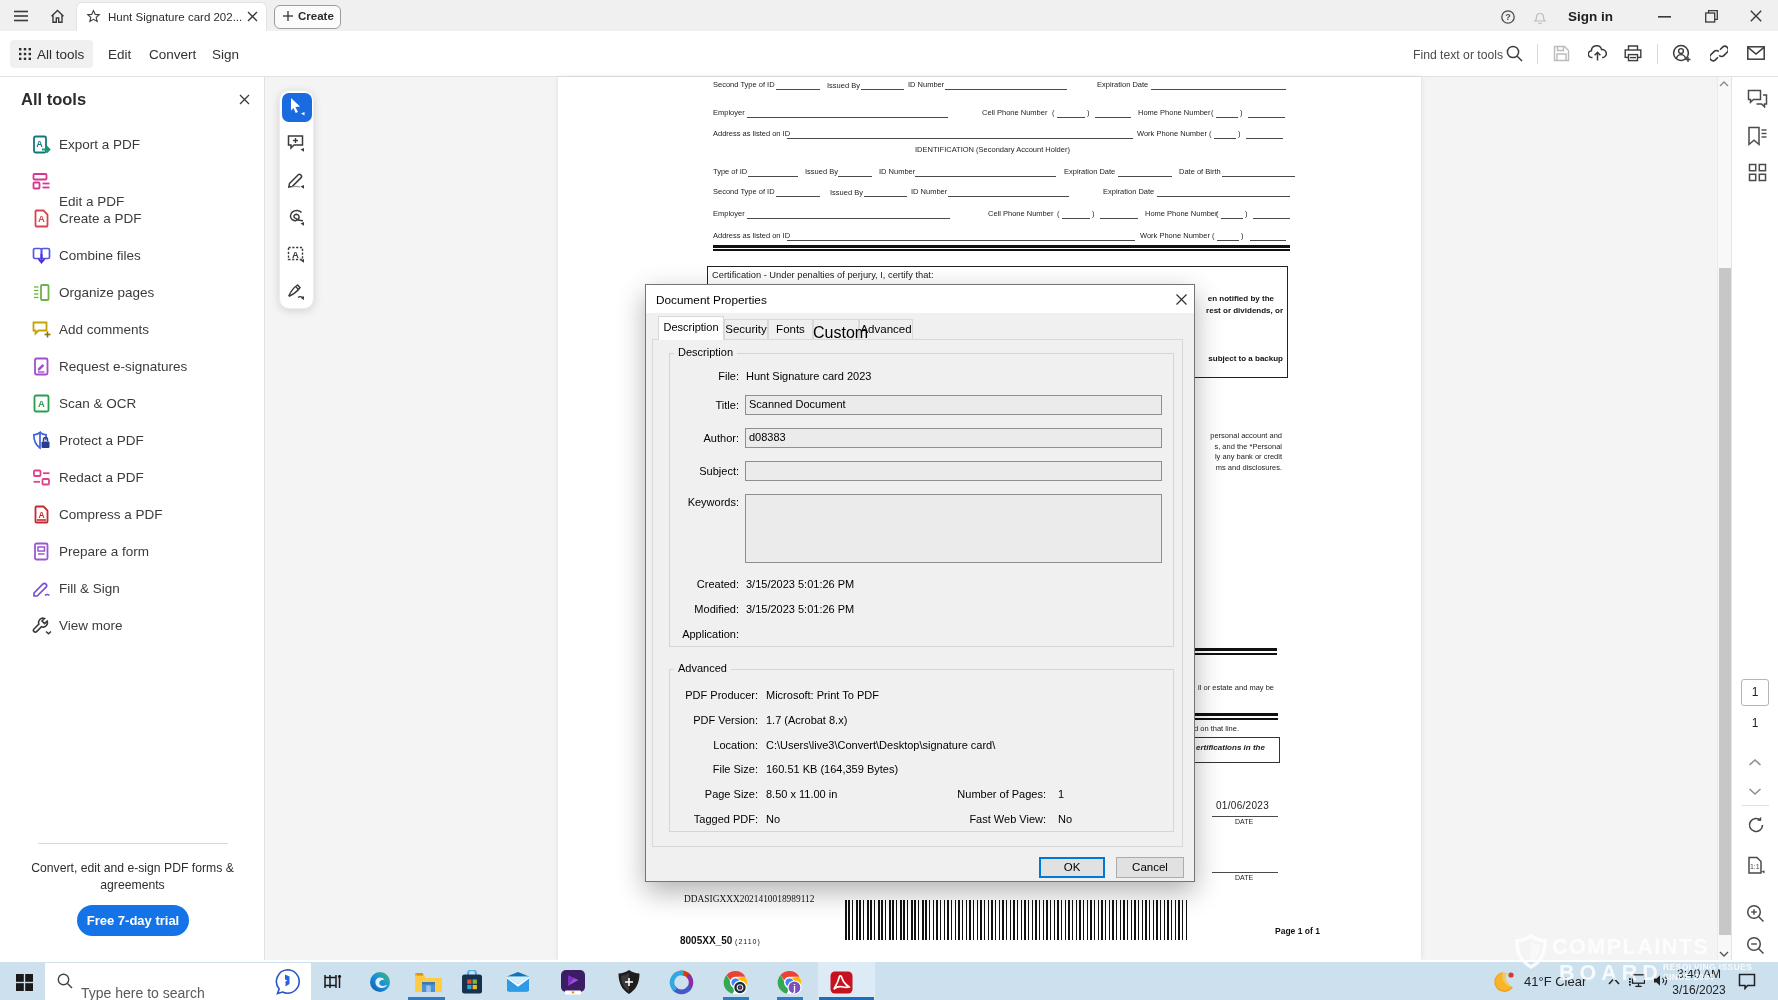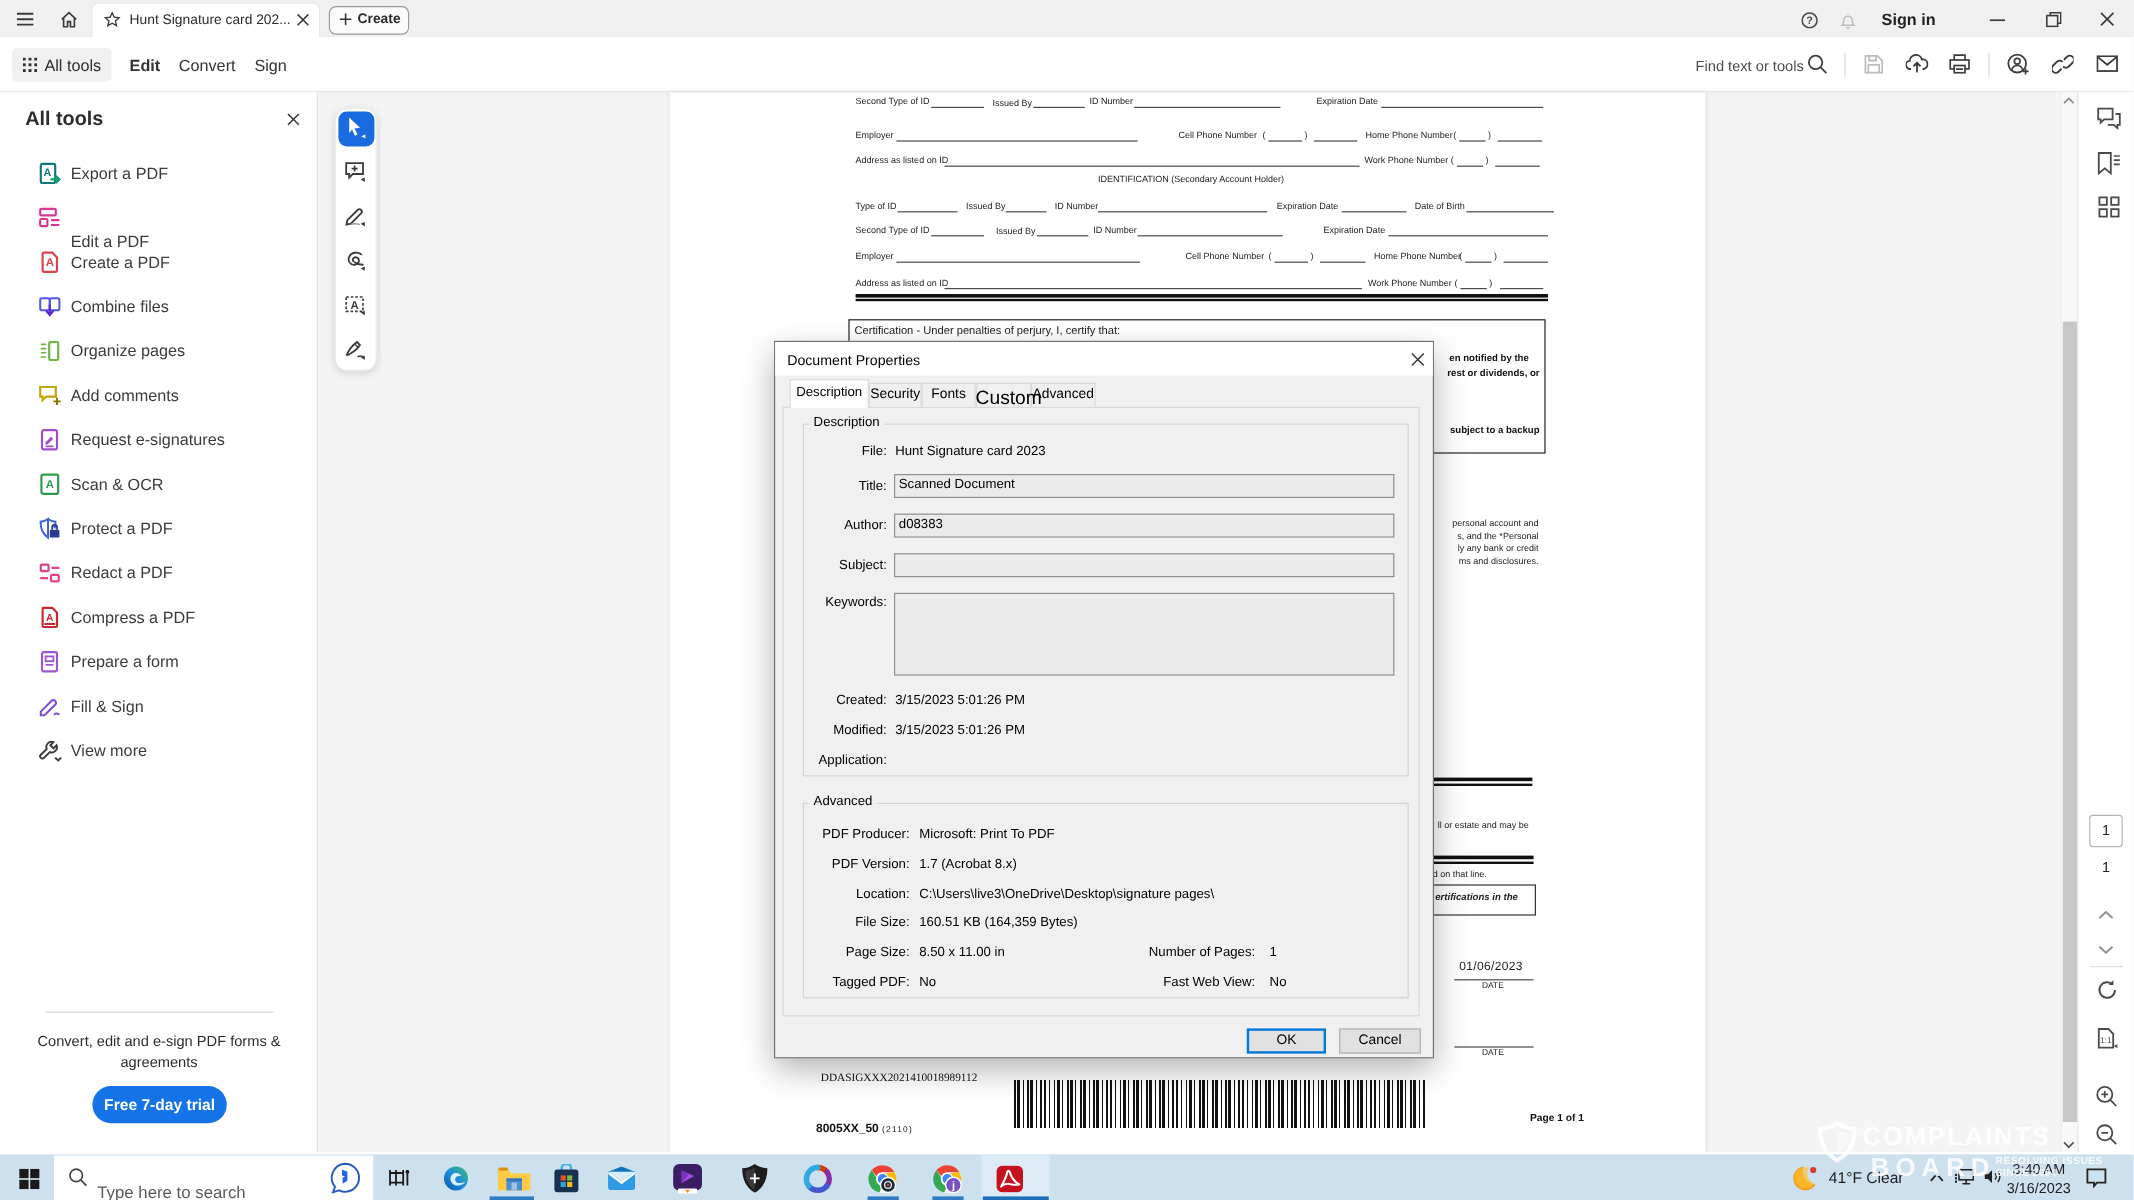--- a/index.html
+++ b/index.html
@@ -84,21 +84,21 @@
       <rect x="9.6" y="0" width="2.4" height="2.4"></rect>
       <rect x="0" y="4.8" width="2.4" height="2.4"></rect>
       <rect x="4.8" y="4.8" width="2.4" height="2.4"></rect>
       <rect x="9.6" y="4.8" width="2.4" height="2.4"></rect>
       <rect x="0" y="9.6" width="2.4" height="2.4"></rect>
       <rect x="4.8" y="9.6" width="2.4" height="2.4"></rect>
       <rect x="9.6" y="9.6" width="2.4" height="2.4"></rect>
     </g>
   </svg>
 <div class="abs" style="left:37px;top:47px;font-size:13.5px;color:#2c2c2c;">All tools</div>
-<div class="abs" style="left:108px;top:47px;font-size:13.5px;color:#323232;font-weight:bold;">Edit</div>
+<div class="abs" style="left:108px;top:47px;font-size:13.5px;color:#323232;">Edit</div>
 <div class="abs" style="left:149px;top:47px;font-size:13.5px;color:#323232;">Convert</div>
 <div class="abs" style="left:212px;top:47px;font-size:13.5px;color:#323232;">Sign</div>
 <div class="abs" style="left:1413px;top:48px;font-size:12.2px;color:#4c4c4c;">Find text or tools</div>
 <svg class="abs" style="left:1506px;top:45px" width="17" height="17" viewBox="0 0 17 17">
     <circle cx="7" cy="7" r="5.6" fill="none" stroke="#3c3c3c" stroke-width="1.5"></circle>
     <line x1="11.2" y1="11.2" x2="16" y2="16" stroke="#3c3c3c" stroke-width="1.5"></line>
   </svg>
 <div class="abs" style="left:1537px;top:44px;width:1px;height:20px;background:#d8d8d8;"></div>
 <svg class="abs" style="left:1553px;top:45px" width="17" height="17" viewBox="0 0 17 17">
     <path d="M1.5 1.5h10l4 4v10h-14z" fill="none" stroke="#bbb" stroke-width="1.4"></path>
@@ -434,21 +434,21 @@
     <div class="dl" style="left:100px;top:318px;">3/15/2023 5:01:26 PM</div>
   <div class="dlr" style="left:10px;top:343px;width:83px;">Application:</div>
 
   <div class="abs" style="left:23px;top:384px;width:505px;height:163px;border:1px solid #d5d5d5;box-sizing:border-box;"></div>
   <div class="dl" style="left:28px;top:377px;background:#f0f0f0;padding:0 4px;">Advanced</div>
   <div class="dlr" style="left:10px;top:404px;width:102px;">PDF Producer:</div>
     <div class="dl" style="left:120px;top:404px;">Microsoft: Print To PDF</div>
   <div class="dlr" style="left:10px;top:429px;width:102px;">PDF Version:</div>
     <div class="dl" style="left:120px;top:429px;">1.7 (Acrobat 8.x)</div>
   <div class="dlr" style="left:10px;top:454px;width:102px;">Location:</div>
-    <div class="dl" style="left:120px;top:454px;">C:\Users\live3\OneDrive\Desktop\signature pages\</div>
+    <div class="dl" style="left:120px;top:454px;">C:\Users\live3\Convert\Desktop\signature card\</div>
   <div class="dlr" style="left:10px;top:478px;width:102px;">File Size:</div>
     <div class="dl" style="left:120px;top:478px;">160.51 KB (164,359 Bytes)</div>
   <div class="dlr" style="left:10px;top:503px;width:102px;">Page Size:</div>
     <div class="dl" style="left:120px;top:503px;">8.50 x 11.00 in</div>
   <div class="dlr" style="left:250px;top:503px;width:150px;">Number of Pages:</div>
     <div class="dl" style="left:412px;top:503px;">1</div>
   <div class="dlr" style="left:10px;top:528px;width:102px;">Tagged PDF:</div>
     <div class="dl" style="left:120px;top:528px;">No</div>
   <div class="dlr" style="left:250px;top:528px;width:150px;">Fast Web View:</div>
     <div class="dl" style="left:412px;top:528px;">No</div>

